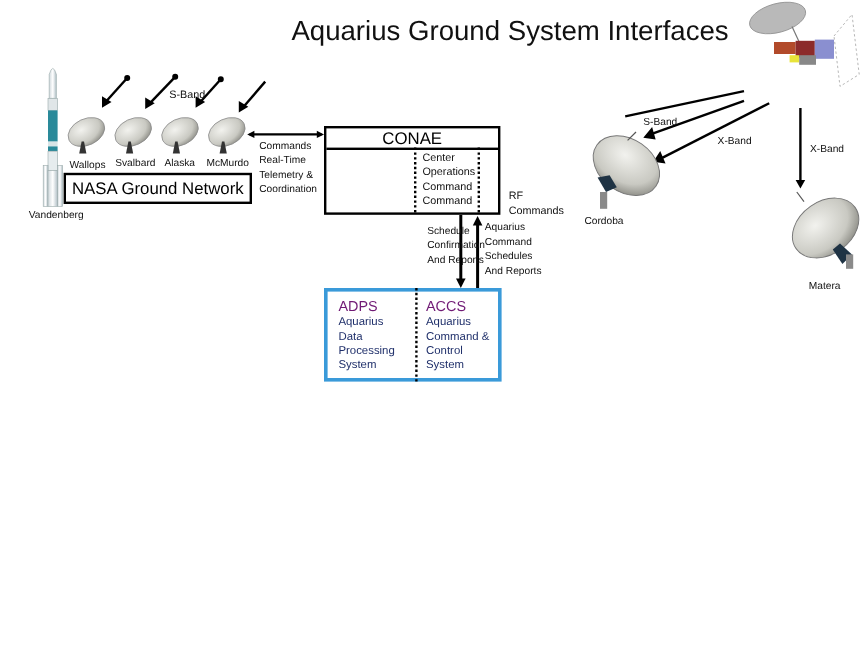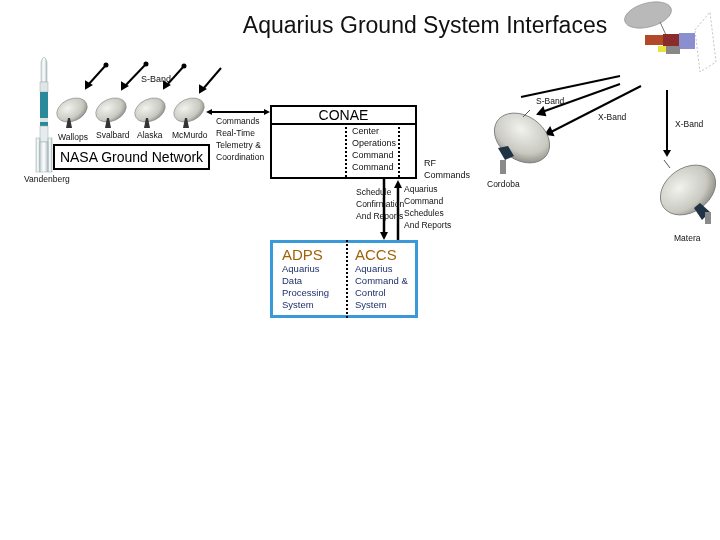--- a/index.html
+++ b/index.html
@@ -11,21 +11,21 @@
   .lbl-sm { font-size: 8.5px; line-height: 12px; white-space: nowrap; color: #111; }
   .box { border: 2px solid #000; box-sizing: border-box; background: #fff; }
   svg.overlay { position: absolute; left: 0; top: 0; }
   .nasa-box { left: 53px; top: 144px; width: 157px; height: 26px; font-size: 14px; text-align: center; line-height: 22px; }
   .conae-box { left: 270px; top: 105px; width: 147px; height: 74px; }
   .conae-head { position: absolute; left: 0; top: 0; right: 0; height: 16px; border-bottom: 2px solid #000; font-size: 14px; text-align: center; line-height: 16px; }
   .conae-dot1 { position: absolute; left: 73px; top: 16px; bottom: 0; border-left: 2px dotted #000; }
   .conae-dot2 { position: absolute; left: 126px; top: 16px; bottom: 0; border-left: 2px dotted #000; }
   .aq-box { left: 270px; top: 240px; width: 148px; height: 78px; border: 3px solid #3a9ad9; box-sizing: border-box; background: #fff; }
   .aq-dot { position: absolute; left: 73px; top: -3px; bottom: -3px; border-left: 2px dotted #000; }
-  .aq-head { font-size: 15px; color: #a16207; line-height: 16px; }
+  .aq-head { font-size: 12px; color: #701a75; line-height: 16px; }
   .aq-sub { font-size: 9.5px; line-height: 12px; color: #1f2f6a; }
 </style>
 </head>
 <body>
 
 <div class="abs title">Aquarius Ground System Interfaces</div>
 
 <svg class="overlay" width="720" height="540" viewBox="0 0 720 540">
   <defs>
     <marker id="ah" markerWidth="6" markerHeight="6" refX="5" refY="3" orient="auto" markerUnits="strokeWidth">

